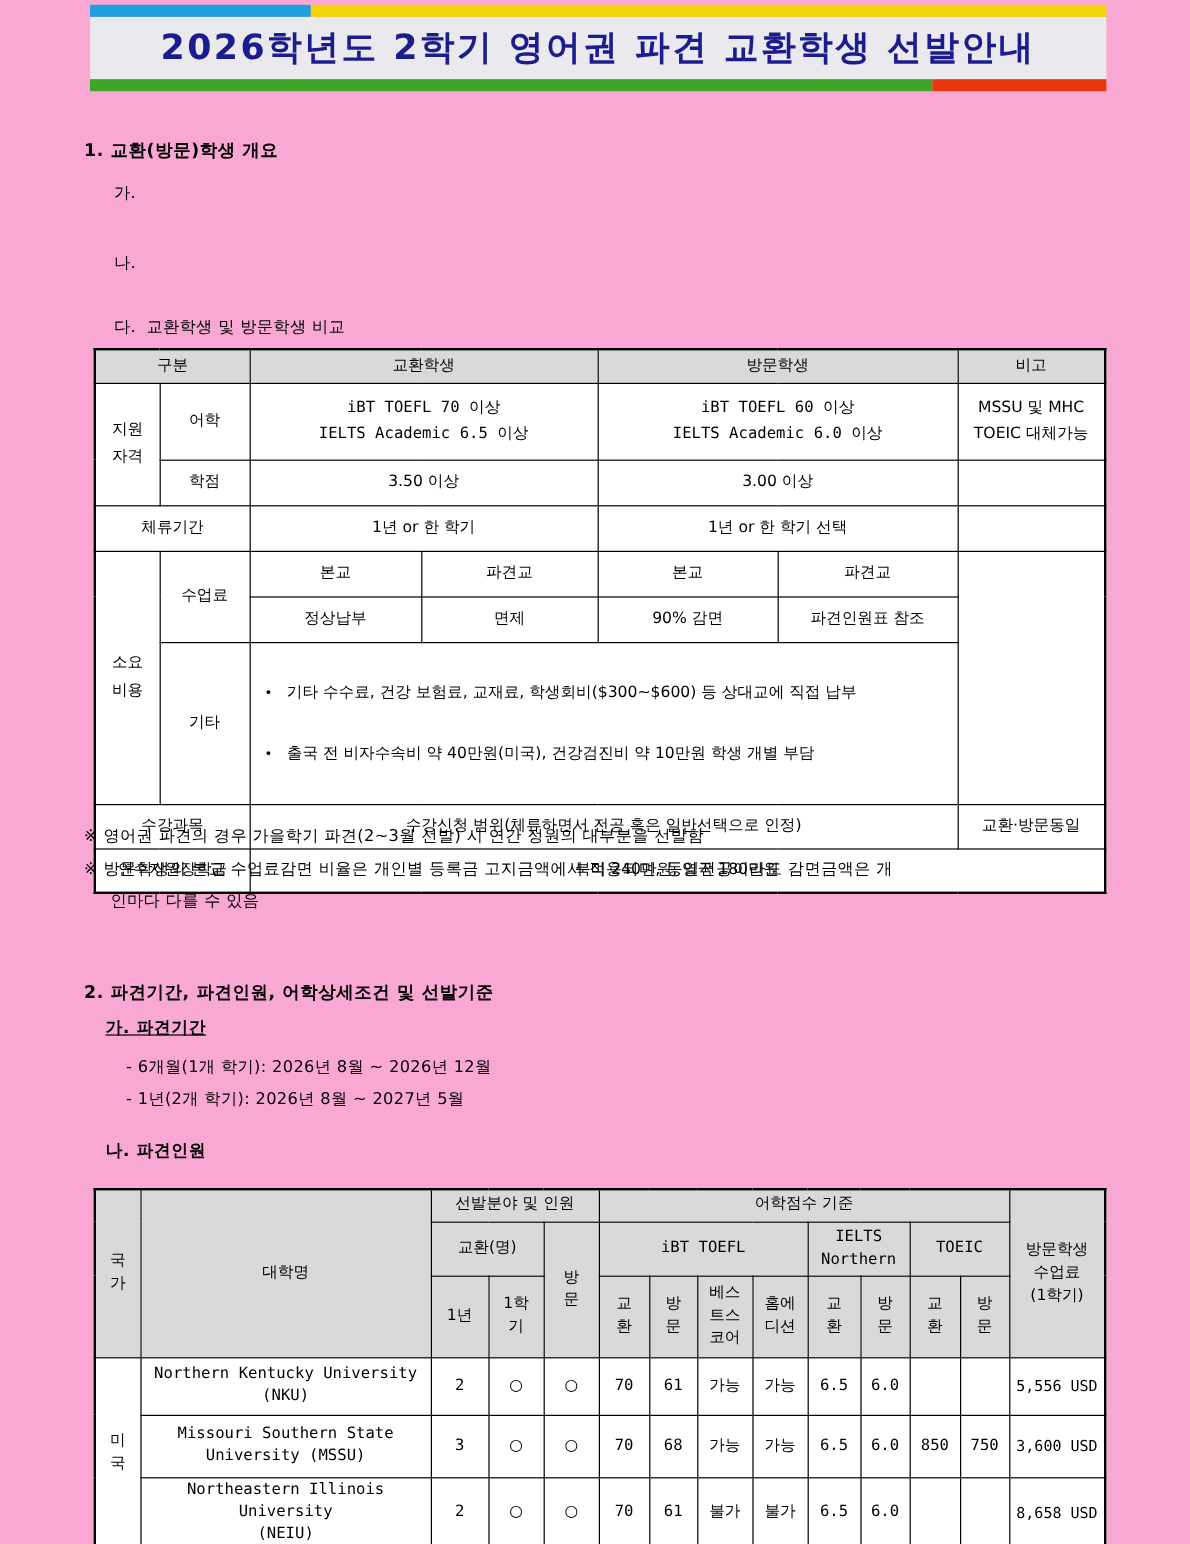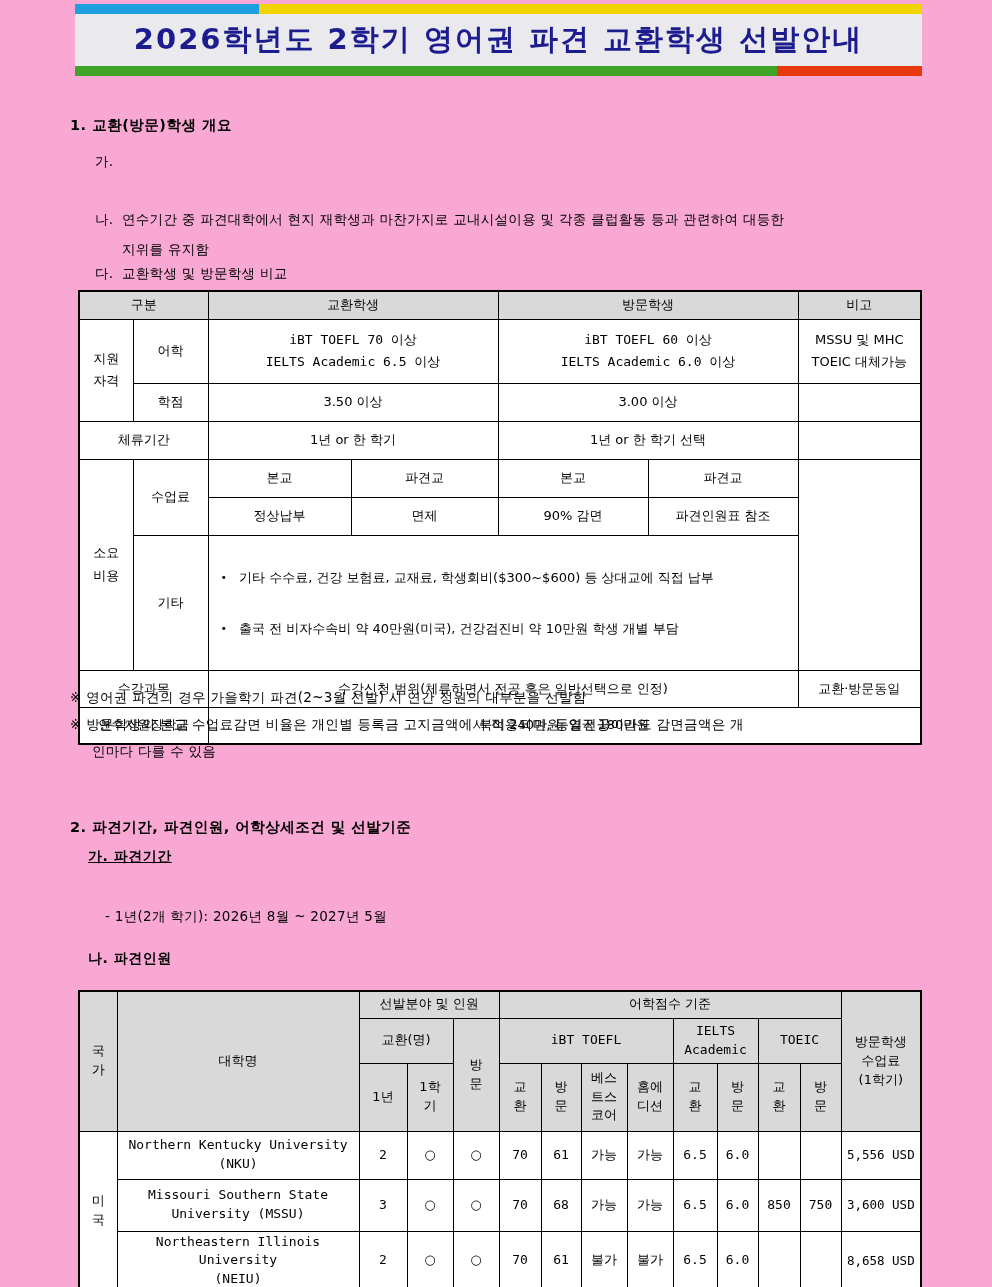--- a/index.html
+++ b/index.html
@@ -75,22 +75,20 @@
     </div>
   </div>
 
   <div class="abs h1" style="left:70px; top:116px;">1. 교환(방문)학생 개요</div>
 
   <div class="abs body-text list-item" style="left:95px; top:146px; width:845px;">
     <span class="li-label">가.</span>
   </div>
   <div class="abs body-text list-item" style="left:95px; top:204px; width:845px;">
     <span class="li-label">나.</span>
-    <div class="pre">연수기간 중 파견대학에서 현지 재학생과 마찬가지로 교내시설이용 및 각종 클럽활동 등과 관련하여 대등한
-지위를 유지함</div>
   </div>
   <div class="abs body-text list-item" style="left:95px; top:258px; width:845px;">
     <span class="li-label">다.</span>
     <div class="pre">교환학생 및 방문학생 비교</div>
   </div>
 
   <table class="t1 abs" style="left:78px; top:290px; width:842px;">
     <colgroup>
       <col style="width:54px">
         <col style="width:75px">
@@ -172,20 +170,21 @@
     </table>
 
   <div class="abs" style="left:70px; top:684px; width:862px;">
     <div class="note-line pre">※ 영어권 파견의 경우 가을학기 파견(2~3월 선발) 시 연간 정원의 대부분을 선발함</div>
     <div class="note-line pre">※ 방문학생의 본교 수업료감면 비율은 개인별 등록금 고지금액에서 적용되며, 동일전공이라도 감면금액은 개
 인마다 다를 수 있음</div>
   </div>
 
   <div class="abs h1" style="left:70px; top:818px;">2. 파견기간, 파견인원, 어학상세조건 및 선발기준</div>
   <div class="abs h2" style="left:88px; top:848px;text-decoration:underline;">가. 파견기간</div>
+  <div class="abs dash-line" style="left:105px; top:876px;">- 6개월(1개 학기): 2026년 8월 ~ 2026년 12월</div>
   <div class="abs dash-line" style="left:105px; top:903px;">- 1년(2개 학기): 2026년 8월 ~ 2027년 5월</div>
   <div class="abs h2" style="left:88px; top:950px;">나. 파견인원</div>
 
   <table class="t2 abs" style="left:78px; top:990px; width:842px;">
     <colgroup>
       <col style="width:38px">
         <col style="width:242px">
         <col style="width:48px">
         <col style="width:46px">
       <col style="width:46px">
@@ -209,21 +208,21 @@
       <td class="gray" rowspan="3">방문학생
 수업료
 (1학기)</td>
     </tr>
     <tr style="height:45px">
       <td class="gray" colspan="2">교환(명)</td>
       <td class="gray" rowspan="2">방
 문</td>
       <td class="gray mono" colspan="4">iBT TOEFL</td>
       <td class="gray mono" colspan="2">IELTS
-Academic</td>
+Northern</td>
       <td class="gray mono" colspan="2">TOEIC</td>
     </tr>
     <tr style="height:68px">
       <td class="gray">1년</td>
       <td class="gray">1학
 기</td>
       <td class="gray">교
 환</td>
       <td class="gray">방
 문</td>

